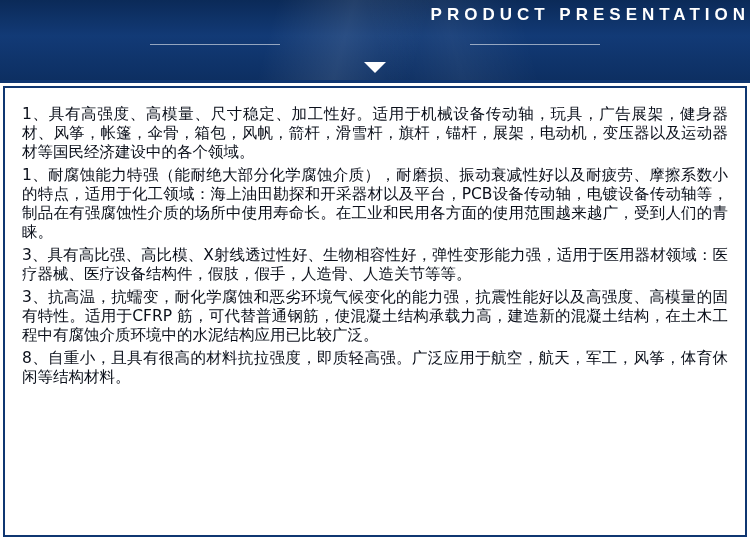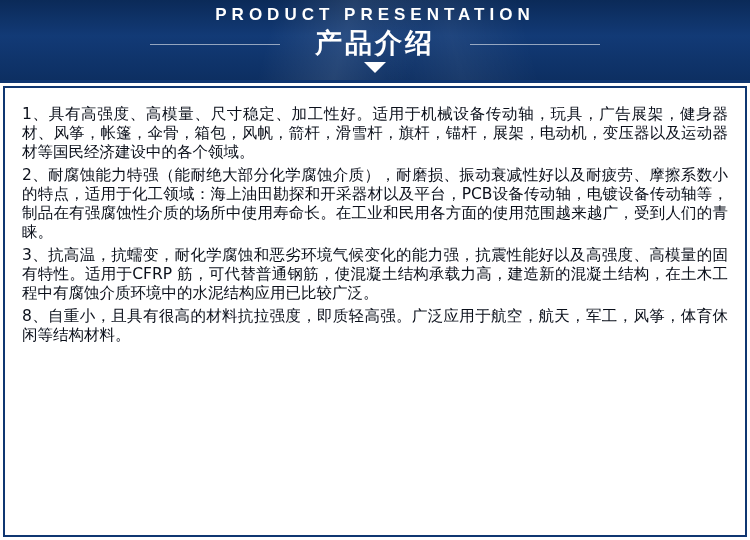--- a/index.html
+++ b/index.html
@@ -46,20 +46,21 @@
   .title-en {
     position: absolute;
     left: 0;
     top: 5px;
     width: 750px;
     color: #ffffff;
     font-size: 17px;
     font-weight: bold;
     letter-spacing: 5px;
     font-family: "Liberation Sans", sans-serif;
+    text-align: right;
   }
   .title-cn-wrap {
     position: absolute;
     left: 0;
     top: 26px;
     width: 750px;
     height: 34px;
   }
   .title-cn {
     display: inline-block;
@@ -134,30 +135,28 @@
 <body>
 
 <div class="page">
 
   <div class="header">
     <div class="header-sheen"></div>
     <div class="header-inner">
       <div class="title-en">PRODUCT   PRESENTATION</div>
       <div class="rule rule-left"></div>
       <div class="rule rule-right"></div>
-      <div class="title-cn-wrap">
-        <span class="title-cn">产品介绍</span>
-      </div>
       <div class="arrow-down"></div>
     </div>
   </div>
 
   <div class="content">
     <div class="content-border"></div>
     <div class="para-list">
       <p class="para indent">1、具有高强度、高模量、尺寸稳定、加工性好。适用于机械设备传动轴，玩具，广告展架，健身器材、风筝，帐篷，伞骨，箱包，风帆，箭杆，滑雪杆，旗杆，锚杆，展架，电动机，变压器以及运动器材等国民经济建设中的各个领域。</p>
-      <p class="para indent">2、耐腐蚀能力特强（能耐绝大部分化学腐蚀介质），耐磨损、振动衰减性好以及耐疲劳、摩擦系数小的特点，适用于化工领域：海上油田勘探和开采器材以及平台，PCB设备传动轴，电镀设备传动轴等，制品在有强腐蚀性介质的场所中使用寿命长。在工业和民用各方面的使用范围越来越广，受到人们的青睐。</p>
+      <p class="para indent">1、耐腐蚀能力特强（能耐绝大部分化学腐蚀介质），耐磨损、振动衰减性好以及耐疲劳、摩擦系数小的特点，适用于化工领域：海上油田勘探和开采器材以及平台，PCB设备传动轴，电镀设备传动轴等，制品在有强腐蚀性介质的场所中使用寿命长。在工业和民用各方面的使用范围越来越广，受到人们的青睐。</p>
+      <p class="para indent">3、具有高比强、高比模、X射线透过性好、生物相容性好，弹性变形能力强，适用于医用器材领域：医疗器械、医疗设备结构件，假肢，假手，人造骨、人造关节等等。</p>
       <p class="para indent">3、抗高温，抗蠕变，耐化学腐蚀和恶劣环境气候变化的能力强，抗震性能好以及高强度、高模量的固有特性。适用于CFRP 筋，可代替普通钢筋，使混凝土结构承载力高，建造新的混凝土结构，在土木工程中有腐蚀介质环境中的水泥结构应用已比较广泛。</p>
       <p class="para indent">8、自重小，且具有很高的材料抗拉强度，即质轻高强。广泛应用于航空，航天，军工，风筝，体育休闲等结构材料。</p>
     </div>
   </div>
 
 </div>
 
 </body></html>

